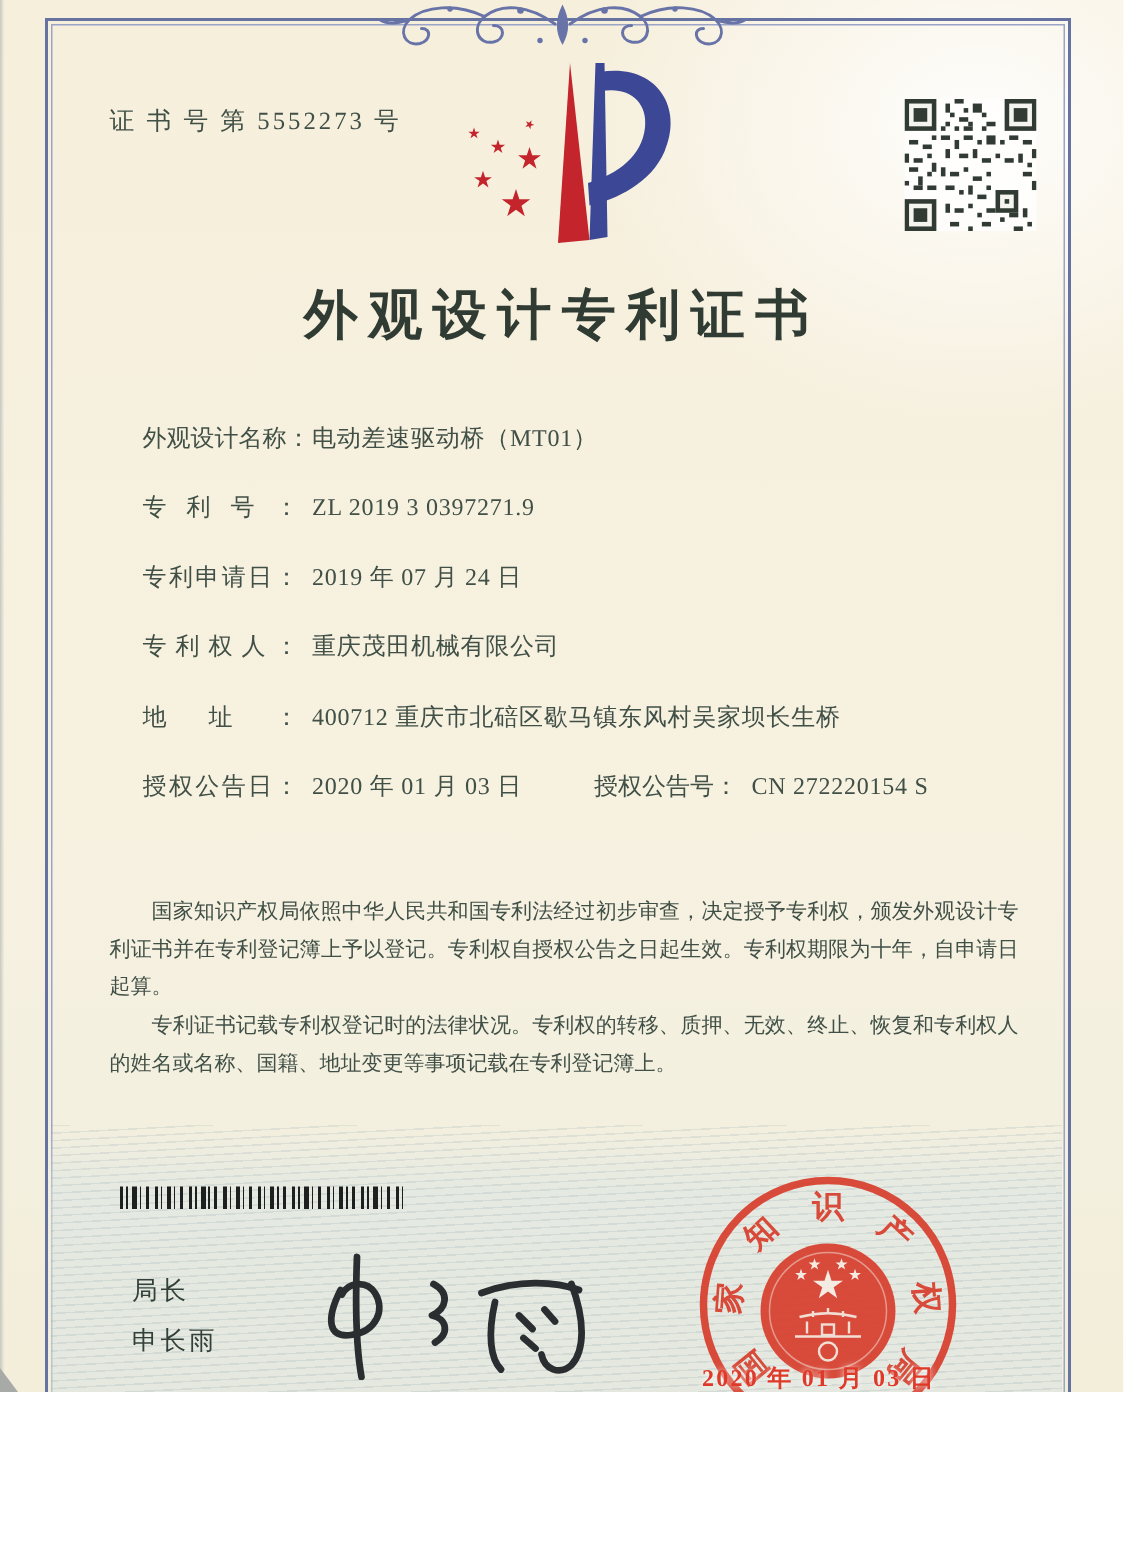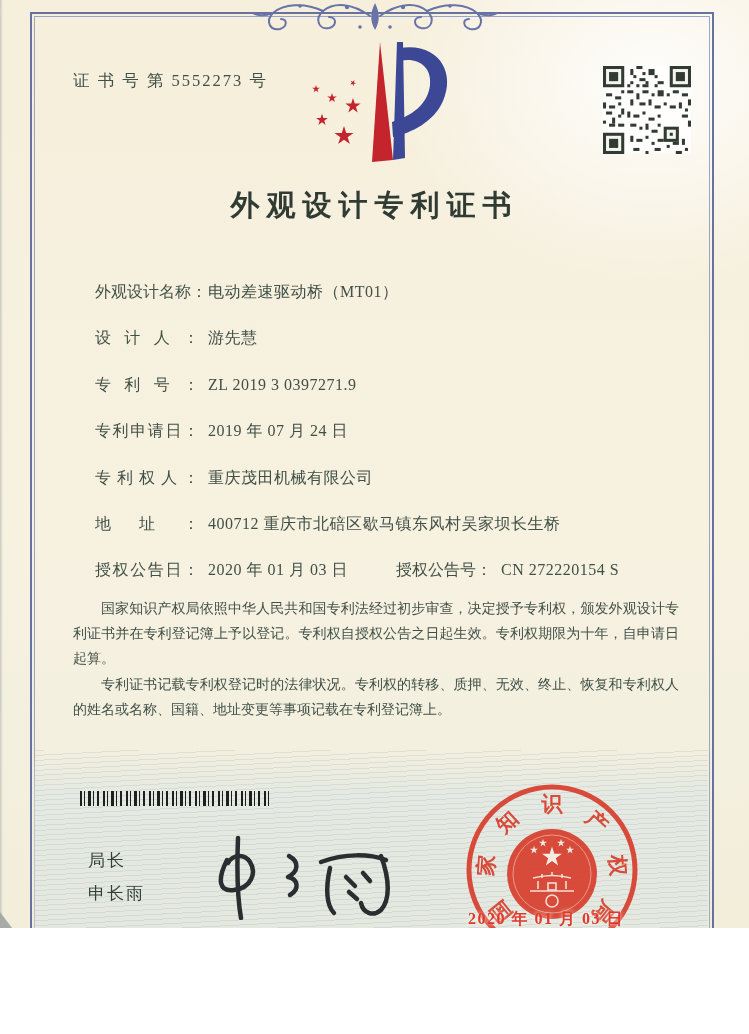--- a/index.html
+++ b/index.html
@@ -15,21 +15,21 @@
   .frame::after{content:"";position:absolute;inset:2px;border:1px solid #9aa4c7;}
   .wave-band{
     position:absolute;left:34px;top:750px;width:674px;height:239px;z-index:1;
     background:
       repeating-linear-gradient(177deg, rgba(120,145,160,.16) 0 1px, rgba(0,0,0,0) 1px 5px),
       linear-gradient(180deg, rgba(222,232,230,0) 0, rgba(216,228,228,.55) 45px, rgba(214,226,228,.5) 100%);
   }
   .scan-edge{position:absolute;left:0;top:0;width:3px;height:100%;background:linear-gradient(90deg,#c9c9c2,rgba(201,201,194,0));z-index:5;}
   .corner-curl{position:absolute;left:0;bottom:0;width:0;height:0;border-left:12px solid #a7aaa7;border-top:16px solid transparent;z-index:5;}
   .cert-no{position:absolute;left:73px;top:70px;font-size:16.5px;letter-spacing:2px;z-index:2;}
-  .title{position:absolute;left:0;right:0;top:186px;text-align:center;font-size:29px;font-weight:bold;letter-spacing:7px;color:#2f3b33;z-index:2;}
+  .title{position:absolute;left:0;right:0;top:186px;text-align:center;font-size:36px;font-weight:bold;letter-spacing:7px;color:#2f3b33;z-index:2;}
   .fields{position:absolute;left:73px;top:282px;width:610px;z-index:2;font-size:16px;margin-left:22px;}
   .frow{height:46.4px;position:relative;white-space:nowrap;}
   .flabel{display:inline-block;width:104px;text-align:justify;text-align-last:justify;}
   .fvalue{margin-left:9px;letter-spacing:.5px;}
   .grant-no{position:absolute;left:301px;top:0;}
   .paras{position:absolute;left:73px;top:596px;width:606px;z-index:2;font-size:14px;line-height:25.2px;text-align:justify;}
   .paras p{margin:0;text-indent:2em;}
   .barcode{
     position:absolute;left:80px;top:791px;width:190px;height:15px;z-index:2;
     background:repeating-linear-gradient(90deg,
@@ -210,23 +210,20 @@
 
   <div class="cert-no">证 书 号 第 5552273 号</div>
 
   <h1 class="title" style="margin:0;">外观设计专利证书</h1>
 
   <div class="fields">
     <div class="frow">
       <span class="flabel">外观设计名称：</span><span class="fvalue">电动差速驱动桥（MT01）</span>
     </div>
     <div class="frow">
-      <span class="flabel">设计人：</span><span class="fvalue">游先慧</span>
-    </div>
-    <div class="frow">
       <span class="flabel">专利号：</span><span class="fvalue">ZL 2019 3 0397271.9</span>
     </div>
     <div class="frow">
       <span class="flabel">专利申请日：</span><span class="fvalue">2019 年 07 月 24 日</span>
     </div>
     <div class="frow">
       <span class="flabel">专利权人：</span><span class="fvalue">重庆茂田机械有限公司</span>
     </div>
     <div class="frow">
       <span class="flabel">地址：</span><span class="fvalue">400712 重庆市北碚区歇马镇东风村吴家坝长生桥</span>

